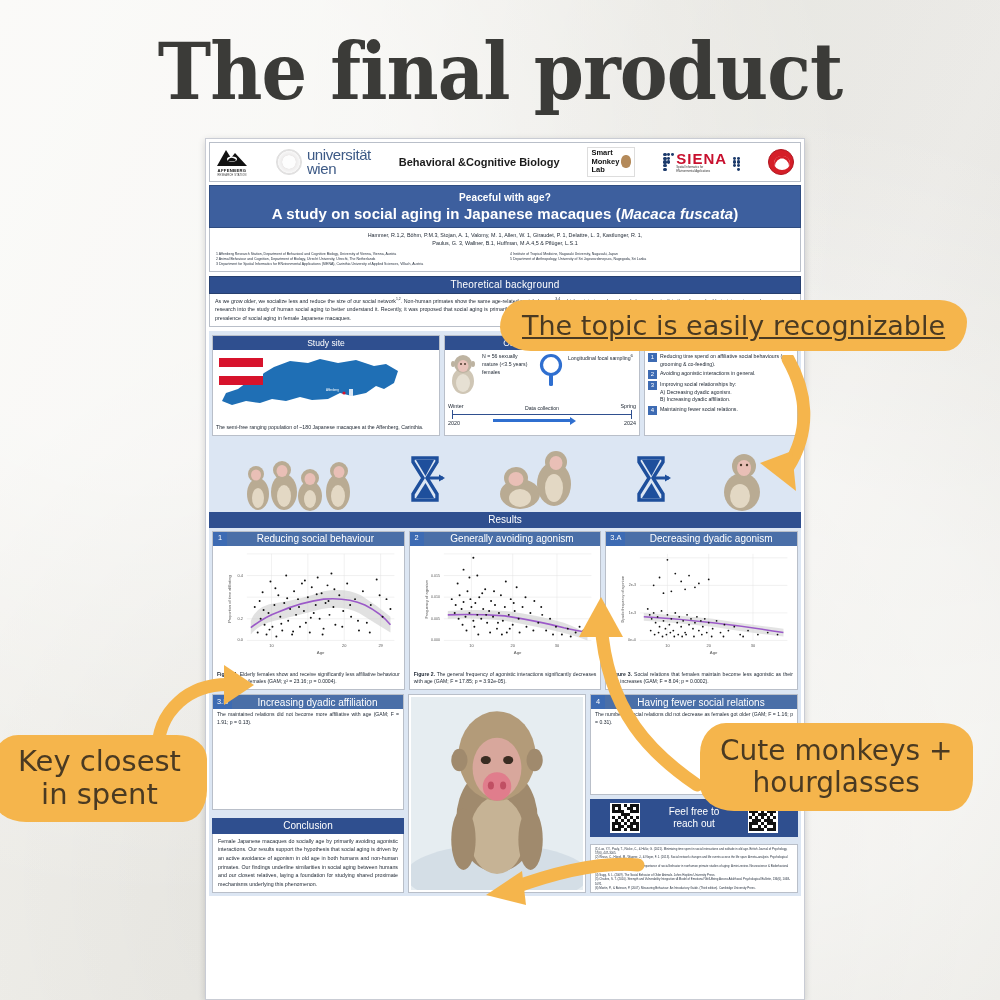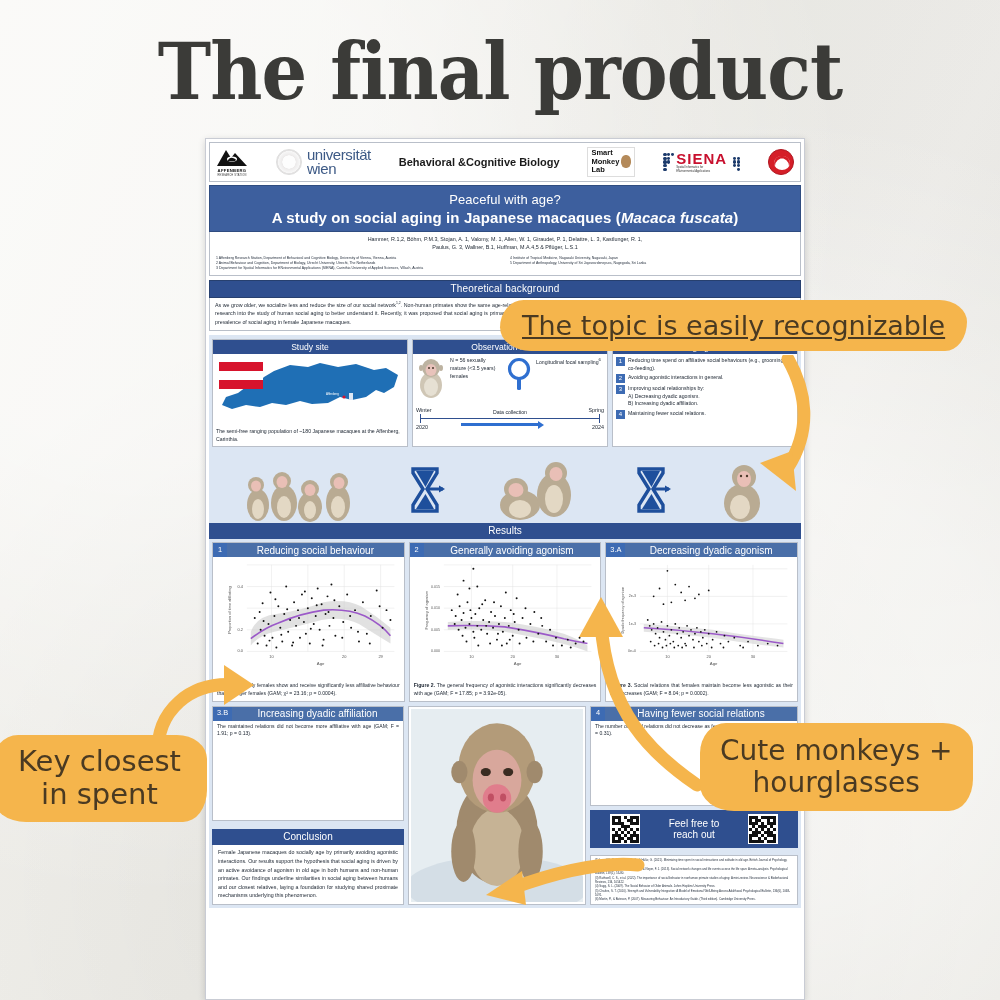--- a/index.html
+++ b/index.html
@@ -87,21 +87,21 @@
     border-radius:50%; background:#fff;
     box-shadow: inset 2px 3px 0 -1px #d51e28, inset -2px 3px 0 -1px #d51e28;
   }
 
   
   .title-block {
     background:#3d5f9e; color:#fff; text-align:center;
     padding:6px 8px 5px; margin-top:3px; flex:none;
     border:1px solid #2f4c80;
   }
-  .title-l1 { font-size:13px; font-weight:400; letter-spacing:.1px; }
+  .title-l1 { font-size:10px; font-weight:700; letter-spacing:.1px; }
   .title-l2 { font-size:15px; font-weight:700; margin-top:2px; letter-spacing:.1px; }
   .title-l2 i { font-style: italic; }
   .authors {
     background:#fff; color:#1b2430; text-align:center;
     font-size:5.4px; line-height:1.55; padding:3px 10px 2px;
     border-left:1px solid #b9bfc9; border-right:1px solid #b9bfc9;
   }
   .affil {
     background:#fff; display:flex; gap:10px; padding:2px 6px 3px;
     font-size:3.5px; line-height:1.5; color:#27313f;
@@ -122,21 +122,21 @@
   }
   .theo .body sup { font-size:3.4px; }
 
   
   .bluearea { background:#dce6f3; padding:4px 3px 2px; margin-top:4px; flex:none; }
   .row3 { display:flex; gap:4px; }
   .card { background:#fff; border:1px solid #b9bfc9; display:flex; flex-direction:column; }
   .card .head { background:#2f4f8f; color:#fff; text-align:center; font-size:8.6px; padding:1.5px 0 2.5px; }
   .card .body { padding:3px; flex:1; display:flex; flex-direction:column; }
 
-  .c-study { width:196px; }
+  .c-study { width:228px; }
   .map-wrap { position:relative; height:70px; }
   .at-flag { position:absolute; left:3px; top:5px; width:44px; height:27px; background:#fff; }
   .at-flag i { display:block; height:9px; background:#d7132c; }
   .at-flag i.mid { background:#fff; }
   .austria-svg { position:absolute; left:0; top:0; }
   .study-cap { font-size:5.2px; line-height:1.45; margin-top:1px; }
 
   .c-obs { width:196px; }
   .obs-top { display:flex; gap:4px; align-items:flex-start; height:48px; }
   .obs-monkey { width:30px; height:42px; flex:none; }

